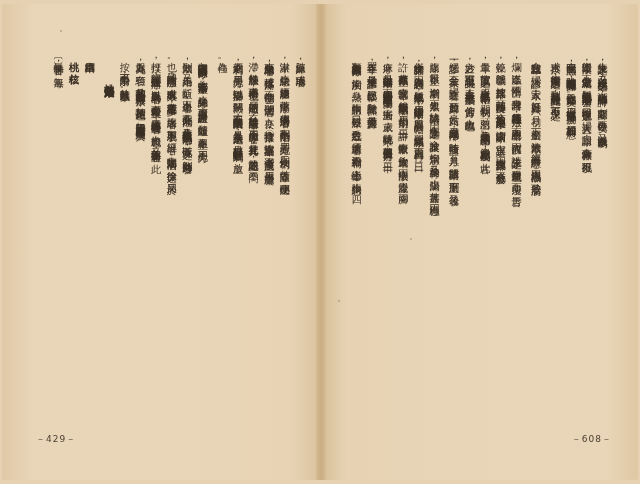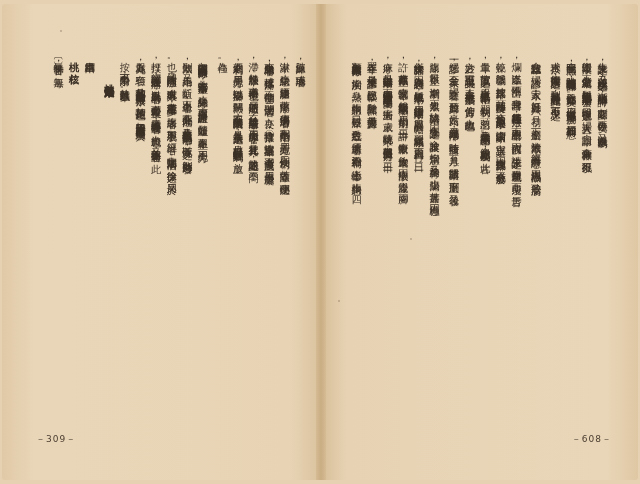--- a/index.html
+++ b/index.html
@@ -61,21 +61,21 @@
       <span class="col">則無效，又走馬疳，齗疽，出血不止者，非此方不能治，癰疽及痘瘡紫黑色欲內陷者，以此方快下之，則能向外透發</span>
       <span class="col">也。又婦人陰門腫痛，或血淋有效，若產後惡露下少，腹痛者，與胞衣不下，經日者，宜此湯加清酒，徐徐與之，又用於</span>
       <span class="col">打撲，經閉等之瘀血腰痛，以瘀血為目的者，必晝輕而夜重，痛風等晝輕夜痛者，由於血也，又數年齒痛不止者，此</span>
       <span class="col">方為丸服，有驗，其他加荊芥治痘病及發狂（求真按　加荊芥蛇足也），加附子治血瘀腰痛及月信痛（求真</span>
       <span class="col">按　必不可加附子），其效難以數舉。</span>
       <span class="col heading">桃仁之醫治效用</span>
       <span class="col">本草綱目曰</span>
       <span class="col herb"><span>桃</span>　<span>核仁</span></span>
       <span class="col">〔氣味〕苦甘平，無毒。</span>
     </div>
-    <div class="page-number">－309－</div>
+    <div class="page-number">－429－</div>
   </div>
 
   <div class="page right">
     <div class="textblock">
       <span class="col">先生來診之，乃急以冷水沃盤枕之，漸水於腦項中時許，刺之即蘇，再使安臥，又以巾浸水數易</span>
       <span class="col">覺還即換，不使紫血凝結，與桃仁承氣加五靈脂湯而去。明日復往視之，婦人大喜，且謝曰：余幸蒙神救，得以不死。</span>
       <span class="col">今明眼已無恙，唯胸前隱隱覺微痛耳，飲食亦已如常矣。翌日復以巾濡冷水帀脅肋，如初經三日而愈。</span>
       <span class="col gap">求真按　能得方意而活用之，則其效出於意外者如此，不可不深思之。</span>
       <span class="col gap">方伎雜誌曰：一婦人請診，家人云：妊娠已六月，初月，初下瘀血，來治無效，經三十月許而愈，患因濕熱故，致子胎腐</span>
       <span class="col">爛，以迄產，惟頭不出，身體出耳。其後雖用種種方法，而胞衣終不出，究因何故，請先生診之。身體無血色，而柴瘦，唇舌</span>

